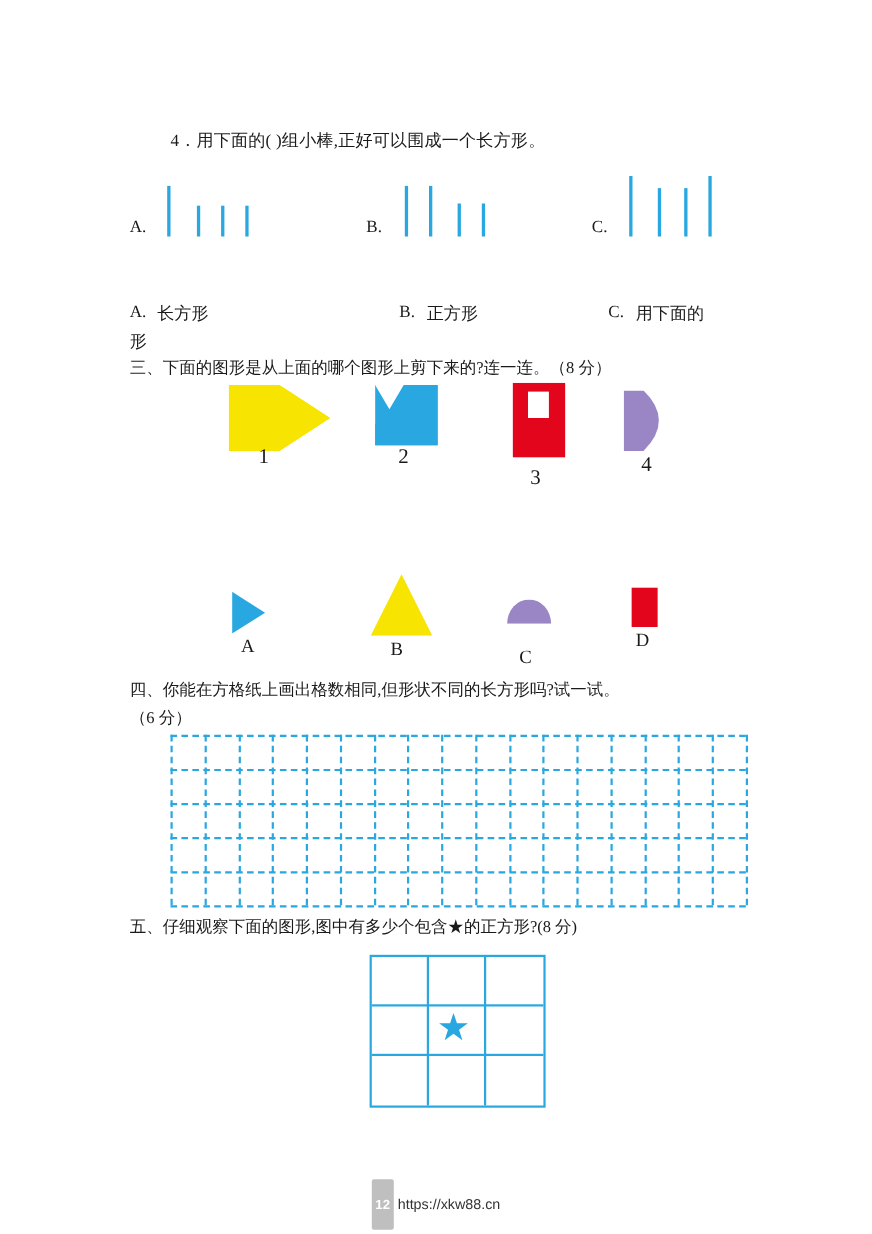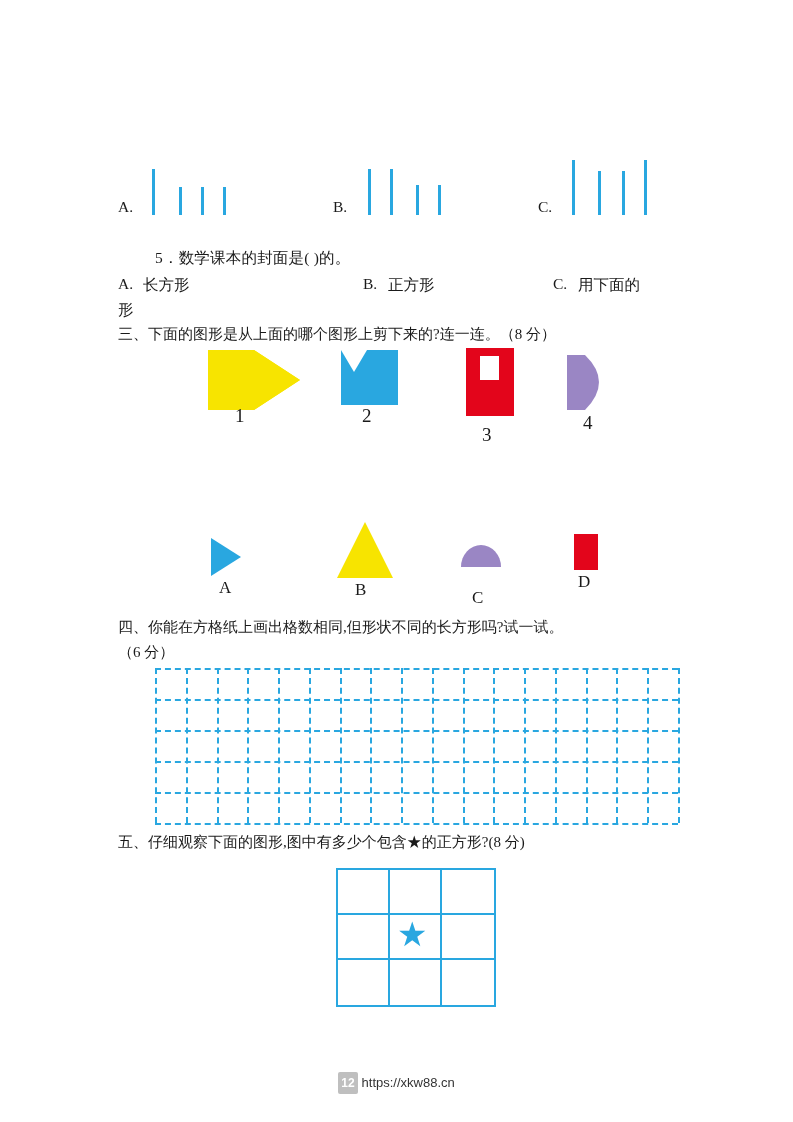--- a/index.html
+++ b/index.html
@@ -94,30 +94,31 @@
     font-size: 13px;
     color: #333;
     font-family: "Liberation Sans", sans-serif;
   }
   .footer .fnum {
     display: inline-block;
     background: #bfbfbf;
     color: #fff;
     font-weight: bold;
     border-radius: 2px;
-    padding: 4px 3px;
+    padding: 16px 3px;
     margin-right: 4px;
     font-size: 12px;
   }
 </style>
 </head>
 <body>
 
 <div class="page">
 
+  <div class="txt q-line" style="left:155px; top:118px;">4．用下面的(        )组小棒,正好可以围成一个长方形。</div>
 
   <div class="optlabel" style="left:118px; top:198px;">A.</div>
   <div class="stickgroup" style="left:152px; top:150px; width:100px; height:65px;">
     <div class="stick" style="left: 0px; height: 46px;"></div>
     <div class="stick" style="left: 27px; height: 28px;"></div>
     <div class="stick" style="left: 49px; height: 28px;"></div>
     <div class="stick" style="left: 71px; height: 28px;"></div>
   </div>
 
   <div class="optlabel" style="left:333px; top:198px;">B.</div>
@@ -129,21 +130,20 @@
   </div>
 
   <div class="optlabel" style="left:538px; top:198px;">C.</div>
   <div class="stickgroup" style="left:572px; top:150px; width:100px; height:65px;">
     <div class="stick" style="left: 0px; height: 55px;"></div>
     <div class="stick" style="left: 26px; height: 44px;"></div>
     <div class="stick" style="left: 50px; height: 44px;"></div>
     <div class="stick" style="left: 72px; height: 55px;"></div>
   </div>
 
-  <div class="txt q-line" style="left:155px; top:248px;">5．数学课本的封面是(        )的。</div>
 
   <div class="txt opt" style="left:118px; top:275px;">A.</div>
   <div class="txt opt" style="left:143px; top:275px;">长方形</div>
 
   <div class="txt opt" style="left:363px; top:275px;">B.</div>
   <div class="txt opt" style="left:388px; top:275px;">正方形</div>
 
   <div class="txt opt" style="left:553px; top:275px;">C.</div>
   <div class="txt opt" style="left:578px; top:275px;">用下面的</div>
 

